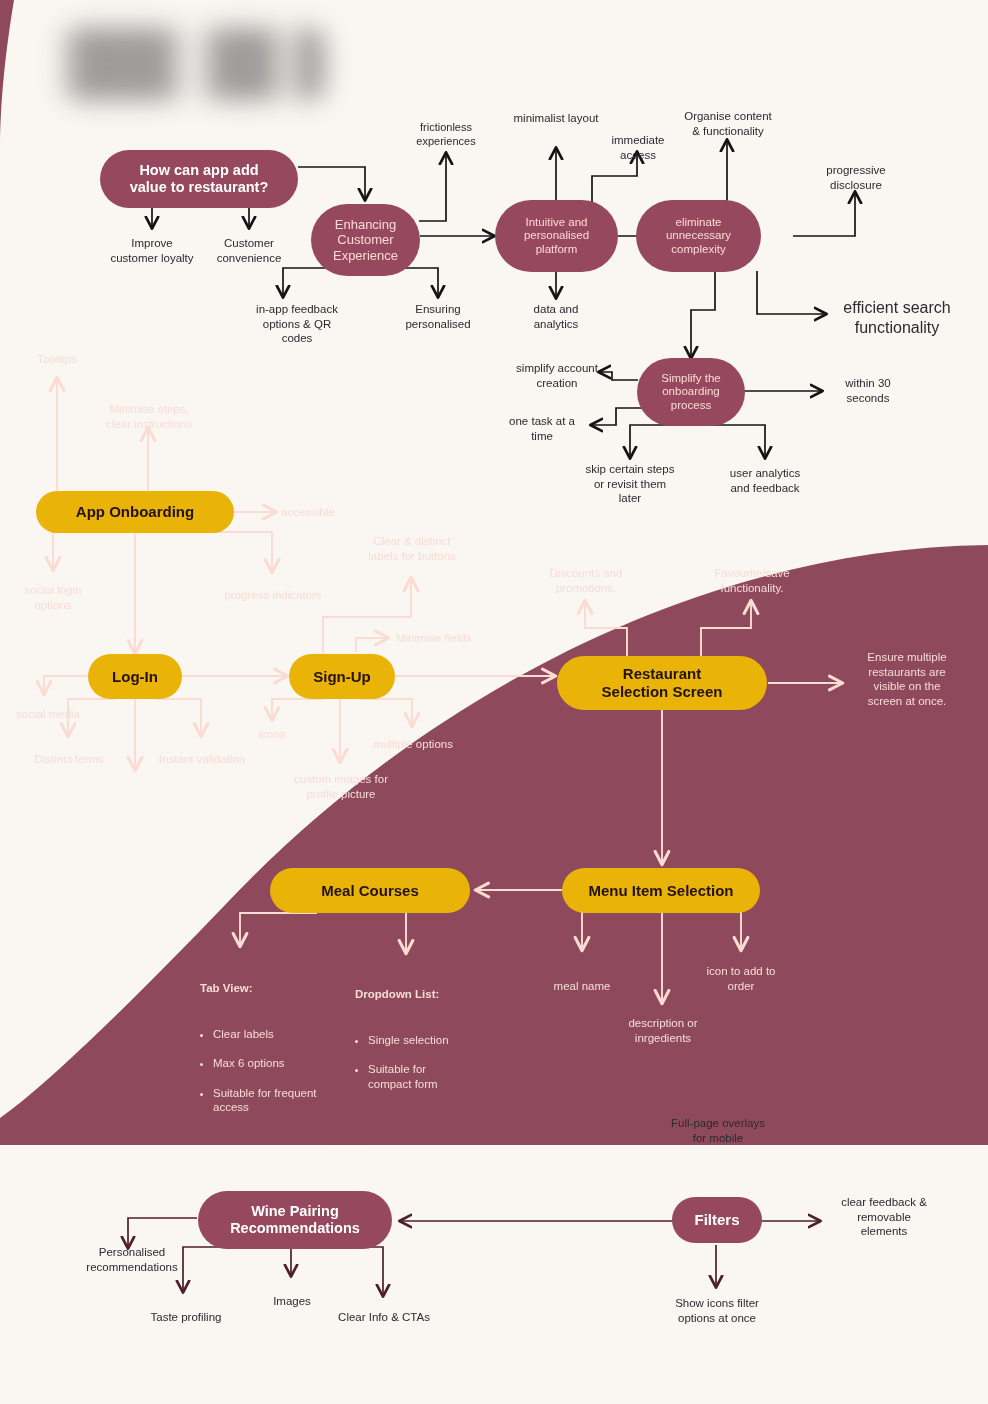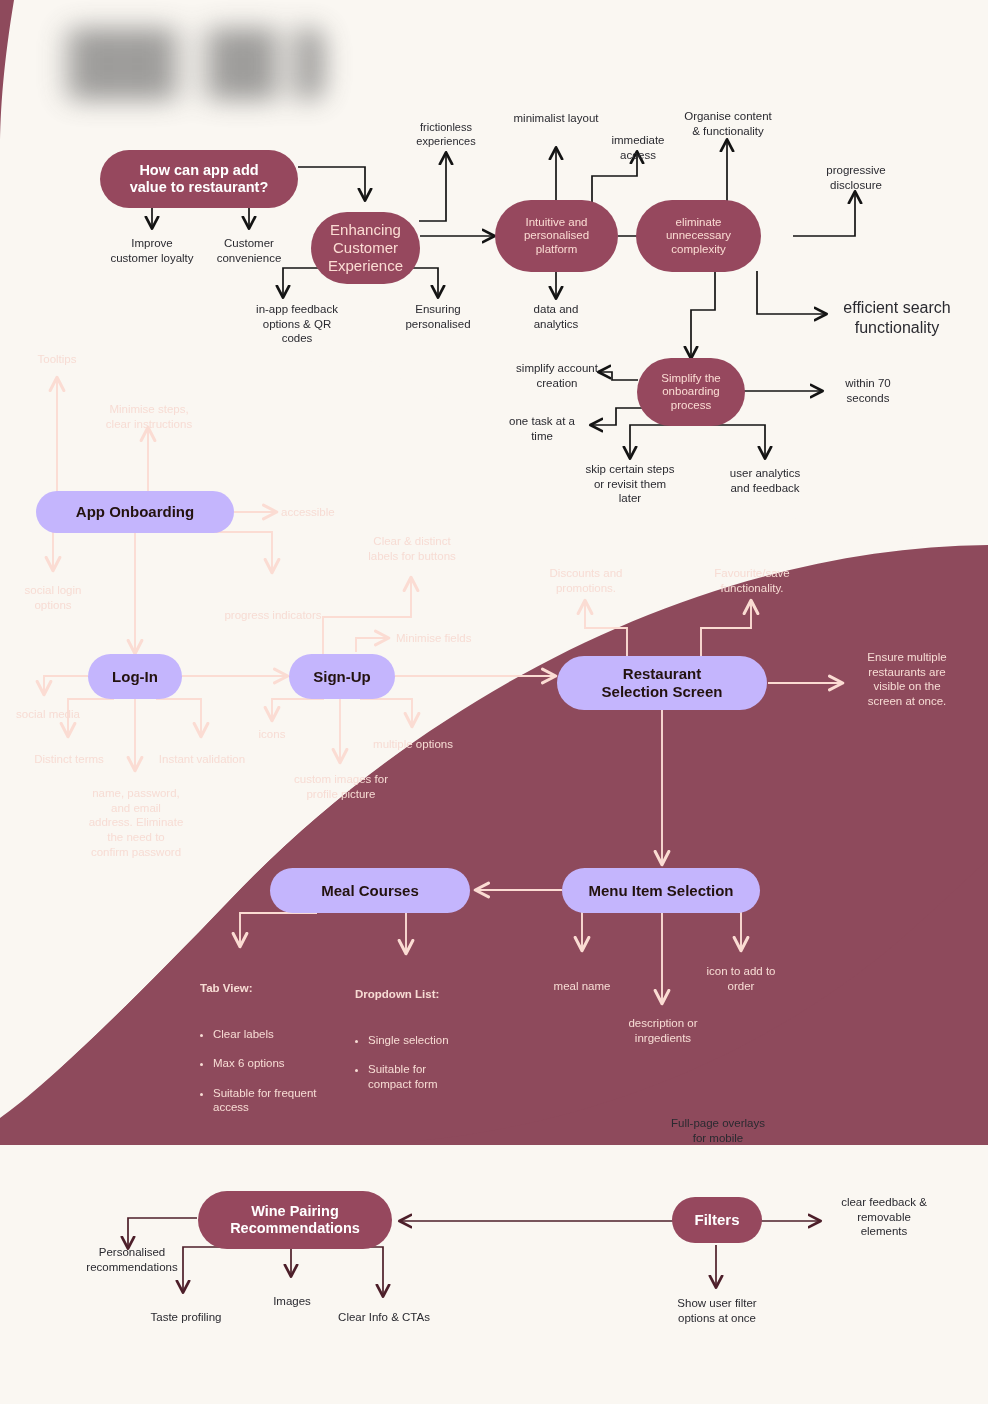--- a/index.html
+++ b/index.html
@@ -33,21 +33,21 @@
   
   .node{
     position:absolute;box-sizing:border-box;
     display:flex;align-items:center;justify-content:center;
     text-align:center;line-height:1.18;
     border-radius:999px;
     white-space:pre-line;
   }
   .node.dark{background:#96485E;color:#FBDCD3;}
   .node.dark.bold{color:#FFFFFF;font-weight:bold;}
-  .node.light{background:#c4b5fd;color:#23120F;font-weight:bold;}
+  .node.light{background:#eab308;color:#23120F;font-weight:bold;}
 
   
   .lbl{
     position:absolute;text-align:center;line-height:1.28;
     white-space:pre-line;box-sizing:border-box;
   }
   .lbl.onCream{color:#2A2A30;}
   .lbl.onMaroon{color:#F7DCD4;}
   .lbl.left{text-align:left;}
 
@@ -202,21 +202,21 @@
       <path d="M760,1221 L820,1221"></path>
       <path d="M716,1245 L716,1287"></path>
     </g>
   </svg>
 
   <div class="blur-title"></div>
 
   <div class="node dark bold" style="left:100px;top:150px;width:198px;height:58px;font-size:14.5px;">How can app add
 value to restaurant?</div>
 
-  <div class="node dark" style="left:311px;top:212px;width:109px;height:72px;font-size:15px;">Enhancing
+  <div class="node dark" style="left:311px;top:204px;width:109px;height:72px;font-size:13px;">Enhancing
 Customer
 Experience</div>
 
   <div class="node dark" style="left:495px;top:200px;width:123px;height:72px;font-size:11.5px;">Intuitive and
 personalised
 platform</div>
 
   <div class="node dark" style="left:636px;top:200px;width:125px;height:72px;font-size:11.5px;">eliminate
 unnecessary
 complexity</div>
@@ -282,46 +282,41 @@
   <div class="lbl onCream" style="left:492px;top:414px;width:100px;font-size:11.5px;">one task at a
 time</div>
 
   <div class="lbl onCream" style="left:560px;top:462px;width:140px;font-size:11.5px;">skip certain steps
 or revisit them
 later</div>
 
   <div class="lbl onCream" style="left:700px;top:466px;width:130px;font-size:11.5px;">user analytics
 and  feedback</div>
 
-  <div class="lbl onCream" style="left:820px;top:376px;width:96px;font-size:11.5px;">within 70
+  <div class="lbl onCream" style="left:820px;top:376px;width:96px;font-size:11.5px;">within 30
 seconds</div>
 
   <div class="lbl onMaroon" style="left:17px;top:352px;width:80px;font-size:11.5px;">Tooltips</div>
 
   <div class="lbl onMaroon" style="left:85px;top:402px;width:128px;font-size:11.5px;">Minimise steps,
 clear instructions</div>
 
   <div class="lbl onMaroon left" style="left:281px;top:505px;width:90px;font-size:11.5px;">accessible</div>
 
   <div class="lbl onMaroon" style="left:6px;top:583px;width:94px;font-size:11.5px;">social login
 options</div>
 
-  <div class="lbl onMaroon" style="left:206px;top:588px;width:134px;font-size:11.5px;margin-top:20px;">progress indicators</div>
+  <div class="lbl onMaroon" style="left:206px;top:588px;width:134px;font-size:11.5px;">progress indicators</div>
 
   <div class="lbl onMaroon" style="left:2px;top:707px;width:92px;font-size:11.5px;">social media</div>
 
   <div class="lbl onMaroon" style="left:20px;top:752px;width:98px;font-size:11.5px;">Distinct terms</div>
 
   <div class="lbl onMaroon" style="left:146px;top:752px;width:112px;font-size:11.5px;">Instant validation</div>
 
-  <div class="lbl onMaroon" style="left:76px;top:786px;width:120px;font-size:11.5px;">name, password,
-and email
-address. Eliminate
-the need to
-confirm  password</div>
 
   <div class="lbl onMaroon" style="left:352px;top:534px;width:120px;font-size:11.5px;">Clear &amp; distinct
 labels for buttons</div>
 
   <div class="lbl onMaroon left" style="left:396px;top:631px;width:110px;font-size:11.5px;">Minimise fields</div>
 
   <div class="lbl onMaroon" style="left:245px;top:727px;width:54px;font-size:11.5px;">icons</div>
 
   <div class="lbl onMaroon" style="left:276px;top:772px;width:130px;font-size:11.5px;">custom images for
 profile picture</div>
@@ -373,16 +368,16 @@
   <div class="lbl onCream" style="left:133px;top:1310px;width:106px;font-size:11.5px;">Taste profiling</div>
 
   <div class="lbl onCream" style="left:259px;top:1294px;width:66px;font-size:11.5px;">Images</div>
 
   <div class="lbl onCream" style="left:323px;top:1310px;width:122px;font-size:11.5px;">Clear Info &amp; CTAs</div>
 
   <div class="lbl onCream" style="left:822px;top:1195px;width:124px;font-size:11.5px;">clear feedback  &amp;
 removable
 elements</div>
 
-  <div class="lbl onCream" style="left:655px;top:1296px;width:124px;font-size:11.5px;">Show user filter
+  <div class="lbl onCream" style="left:655px;top:1296px;width:124px;font-size:11.5px;">Show icons filter
 options at once</div>
 
 </div>
 
 </body></html>

